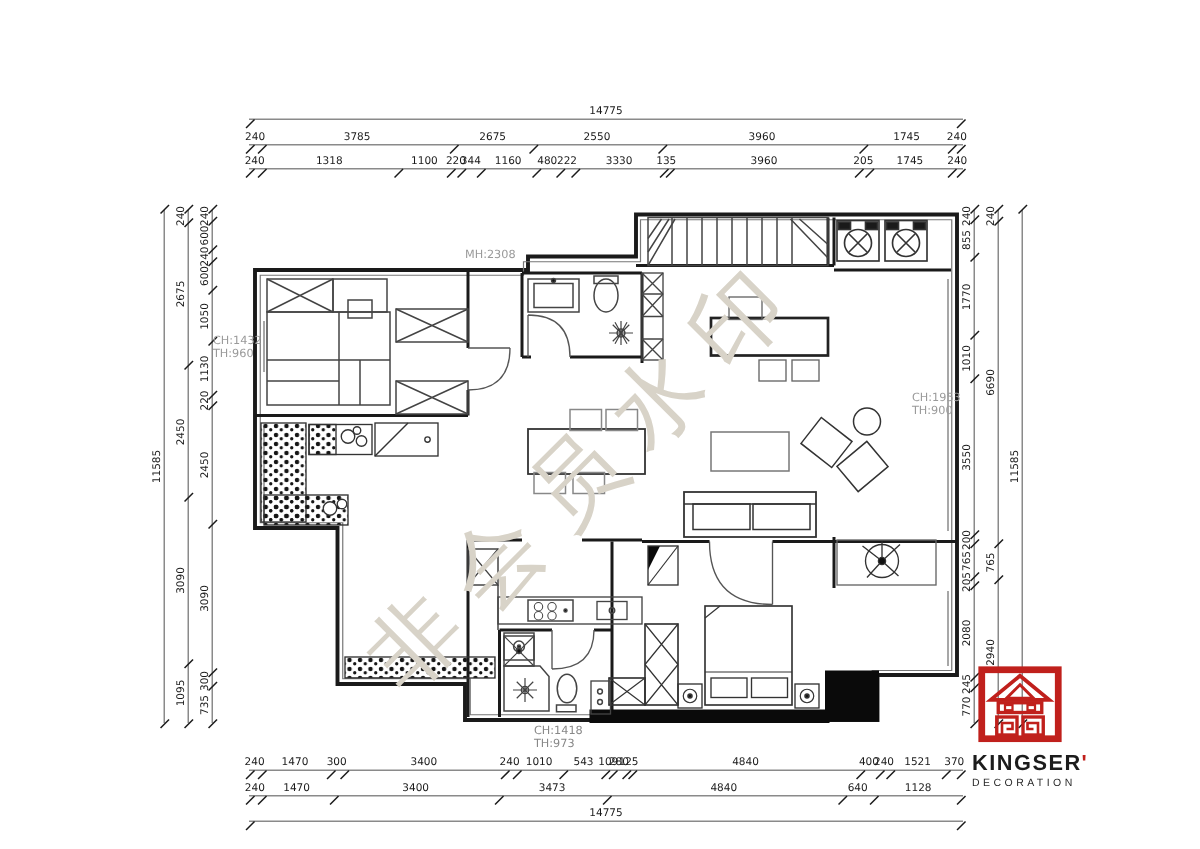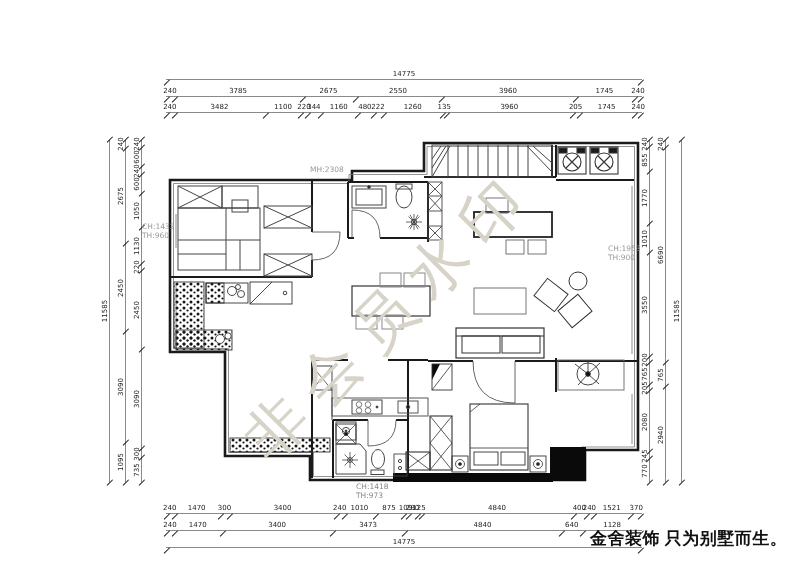--- a/index.html
+++ b/index.html
@@ -278,42 +278,42 @@
       </span>
       <span class="seg" style="flex: 240 1 0px;">
         <i class="lbl">240</i>
       </span>
     </div>
   <div class="dim h" style="left:166px;top:101px;width:476px">
       <span class="seg" style="flex: 240 1 0px;">
         <i class="lbl">240</i>
       </span>
       <span class="seg" style="flex: 2885 1 0px;">
-        <i class="lbl">3482</i>
+        <i class="lbl">1318</i>
       </span>
       <span class="seg" style="flex: 1100 1 0px;">
         <i class="lbl">1100</i>
       </span>
       <span class="seg" style="flex: 220 1 0px;">
         <i class="lbl">220</i>
       </span>
       <span class="seg" style="flex: 405 1 0px;">
         <i class="lbl">344</i>
       </span>
       <span class="seg" style="flex: 1160 1 0px;">
         <i class="lbl">1160</i>
       </span>
       <span class="seg" style="flex: 480 1 0px;">
         <i class="lbl">480</i>
       </span>
       <span class="seg" style="flex: 345 1 0px;">
         <i class="lbl">222</i>
       </span>
       <span class="seg" style="flex: 1840 1 0px;">
-        <i class="lbl">1260</i>
+        <i class="lbl">3330</i>
       </span>
       <span class="seg" style="flex: 135 1 0px;">
         <i class="lbl">135</i>
       </span>
       <span class="seg" style="flex: 3960 1 0px;">
         <i class="lbl">3960</i>
       </span>
       <span class="seg" style="flex: 205 1 0px;">
         <i class="lbl">205</i>
       </span>
@@ -338,21 +338,21 @@
       <span class="seg" style="flex: 3400 1 0px;">
         <i class="lbl">3400</i>
       </span>
       <span class="seg" style="flex: 240 1 0px;">
         <i class="lbl">240</i>
       </span>
       <span class="seg" style="flex: 1010 1 0px;">
         <i class="lbl">1010</i>
       </span>
       <span class="seg" style="flex: 875 1 0px;">
-        <i class="lbl">875</i>
+        <i class="lbl">543</i>
       </span>
       <span class="seg" style="flex: 175 1 0px;">
         <i class="lbl">109</i>
       </span>
       <span class="seg" style="flex: 280 1 0px;">
         <i class="lbl">280</i>
       </span>
       <span class="seg" style="flex: 125 1 0px;">
         <i class="lbl">125</i>
       </span>
@@ -512,25 +512,42 @@
       <span class="seg" style="flex: 11585 1 0px;">
         <i class="lbl">11585</i>
       </span>
     </div>
 
   <div class="note" style="left:310px;top:165px">MH:2308</div>
   <div class="note" style="left:142px;top:222px">
     <div>CH:1432</div>
     <div>TH:960</div>
   </div>
-  <div class="note" style="left:608px;top:244px">
+  <div class="note" style="left:608px;top:260px">
     <div>CH:1953</div>
     <div>TH:900</div>
   </div>
   <div class="note" style="left:356px;top:482px;color:#888">
     <div>CH:1418</div>
     <div>TH:973</div>
   </div>
 
-
-  <div class="slogan">金舍装饰 只为别墅而生。</div>
+  <div class="logo">
+    <svg width="56" height="51" viewBox="0 0 112 102">
+      <g fill="none" stroke="#c0201c">
+        <rect x="5" y="5" width="102" height="92" stroke-width="9"></rect>
+        <path d="M56,13 L95,45 H17 Z" stroke-width="5"></path>
+        <path d="M56,25 L74,43 H38 Z" stroke-width="4"></path>
+        <rect x="27" y="49" width="58" height="13" stroke-width="4.5"></rect>
+        <rect x="36" y="52" width="10" height="7" stroke-width="3"></rect>
+        <rect x="66" y="52" width="10" height="7" stroke-width="3"></rect>
+        <rect x="25" y="68" width="27" height="24" stroke-width="4.5"></rect>
+        <path d="M32,92 V76 H46 V84 H38" stroke-width="3.5"></path>
+        <rect x="60" y="68" width="27" height="24" stroke-width="4.5"></rect>
+        <path d="M80,92 V76 H66 V84 H74" stroke-width="3.5"></path>
+      </g>
+    </svg>
+    <div class="brand"><span>KINGSER</span><span class="apo">'</span></div>
+    <div class="sub">DECORATION</div>
+  </div>
+
 
 </div>
 
 </body></html>

